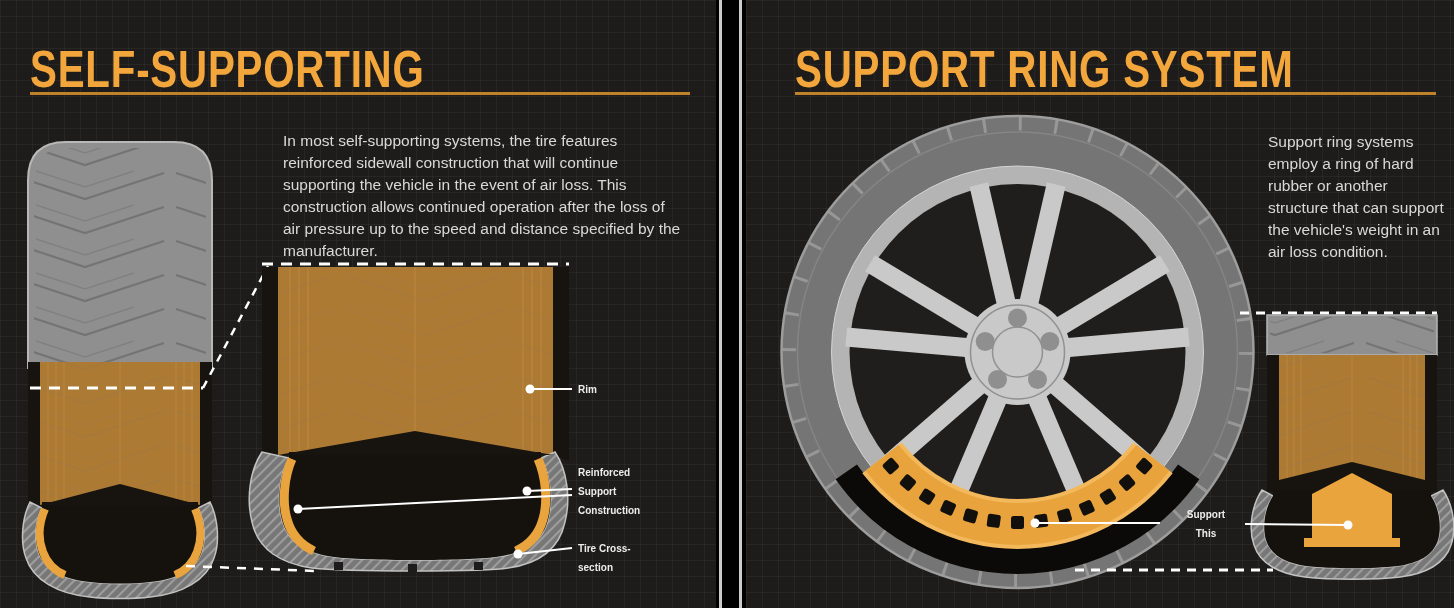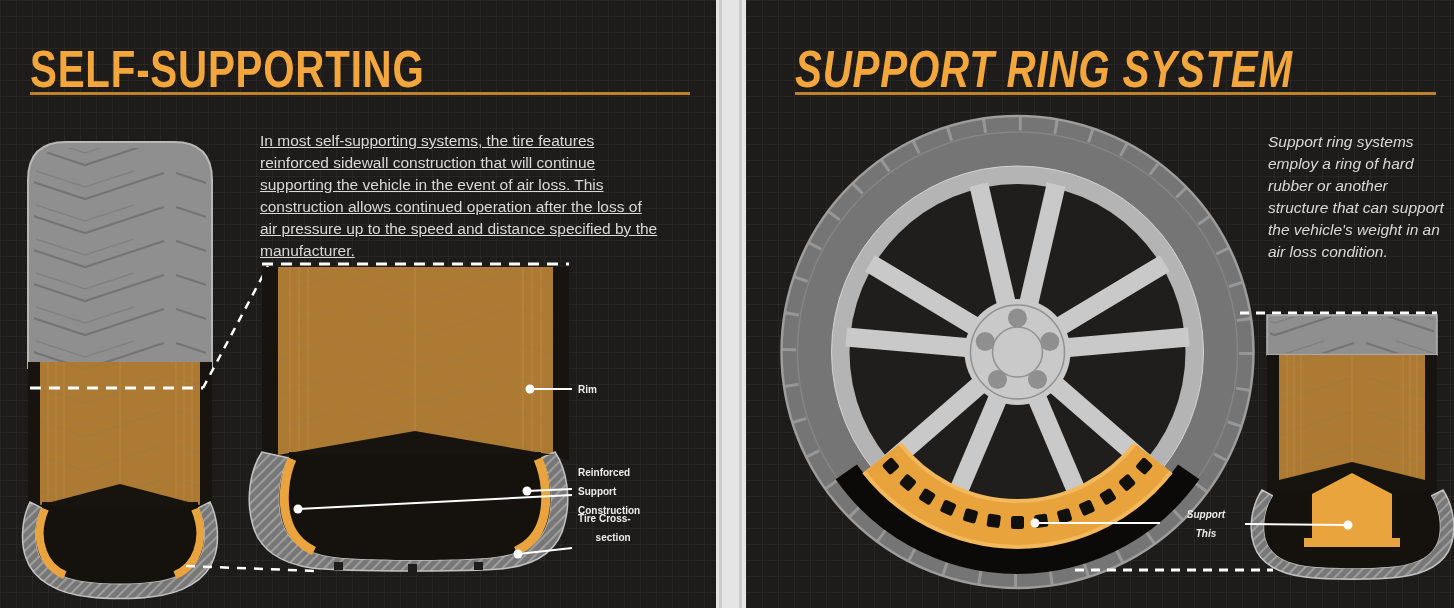--- a/index.html
+++ b/index.html
@@ -1,29 +1,29 @@
 <!DOCTYPE html>
 <html><head>
 <meta charset="utf-8">
 <style>
   html,body{margin:0;padding:0;background:#ffffff;}
   .stage{
     position:relative;width:1454px;height:608px;overflow:hidden;
-    font-family:"Liberation Sans", sans-serif;background:#e5e5e5;
+    font-family:"Liberation Sans", sans-serif;background:#000000;
   }
   .panel{
     position:absolute;top:0;height:608px;
     background-color:#1e1c1a;
     background-image:
       linear-gradient(rgba(255,255,255,0.045) 1px, transparent 1px),
       linear-gradient(90deg, rgba(255,255,255,0.045) 1px, transparent 1px);
     background-size:16px 16px;
   }
   .panel.left{left:0;width:716px;}
-  .panel.right{left:746px;width:708px;font-style:italic;}
+  .panel.right{left:746px;width:708px;}
   .divline{position:absolute;top:0;width:3px;height:608px;background:#cbcbcb;}
   .title{
     position:absolute;white-space:nowrap;color:#f2a63c;font-weight:bold;
     font-size:51px;letter-spacing:1px;transform:scaleX(0.79);transform-origin:0 50%;
   }
   .underline{position:absolute;height:3px;background:#c0812b;}
   .para{
     position:absolute;color:#d9d9d9;font-size:15.5px;line-height:22px;
   }
   .lbl{
@@ -98,27 +98,27 @@
       <g fill="#ffffff">
         <circle cx="530" cy="389" r="4.5"></circle>
         <circle cx="527" cy="491" r="4.5"></circle>
         <circle cx="298" cy="509" r="4.5"></circle>
         <circle cx="518" cy="554" r="4.5"></circle>
       </g>
     </svg>
 
     <div class="title" style="left:30px;top:40px;">SELF-SUPPORTING</div>
     <div class="underline" style="left:30px;top:92px;width:660px;"></div>
-    <div class="para" style="left:260px;top:130px;width:400px;text-decoration:underline;">In most self-supporting systems, the tire features reinforced sidewall construction that will continue supporting the vehicle in the event of air loss. This construction allows continued operation after the loss of air pressure up to the speed and distance specified by the manufacturer.</div>
+    <div class="para" style="left:283px;top:130px;width:400px;">In most self-supporting systems, the tire features reinforced sidewall construction that will continue supporting the vehicle in the event of air loss. This construction allows continued operation after the loss of air pressure up to the speed and distance specified by the manufacturer.</div>
 
     <div class="lbl" style="left:578px;top:380px;">Rim</div>
     <div class="lbl" style="left:578px;top:463px;">Reinforced
 Support
 Construction</div>
-    <div class="lbl" style="left:578px;top:509px;text-align:right;">Tire Cross-
+    <div class="lbl" style="left:578px;top:539px;">Tire Cross-
 section</div>
   </div>
 
   <div class="divline" style="left:719px;"></div>
   <div class="divline" style="left:739px;"></div>
 
   <div class="panel right">
 
     <svg width="708" height="608" viewBox="746 0 708 608">
       <defs>

